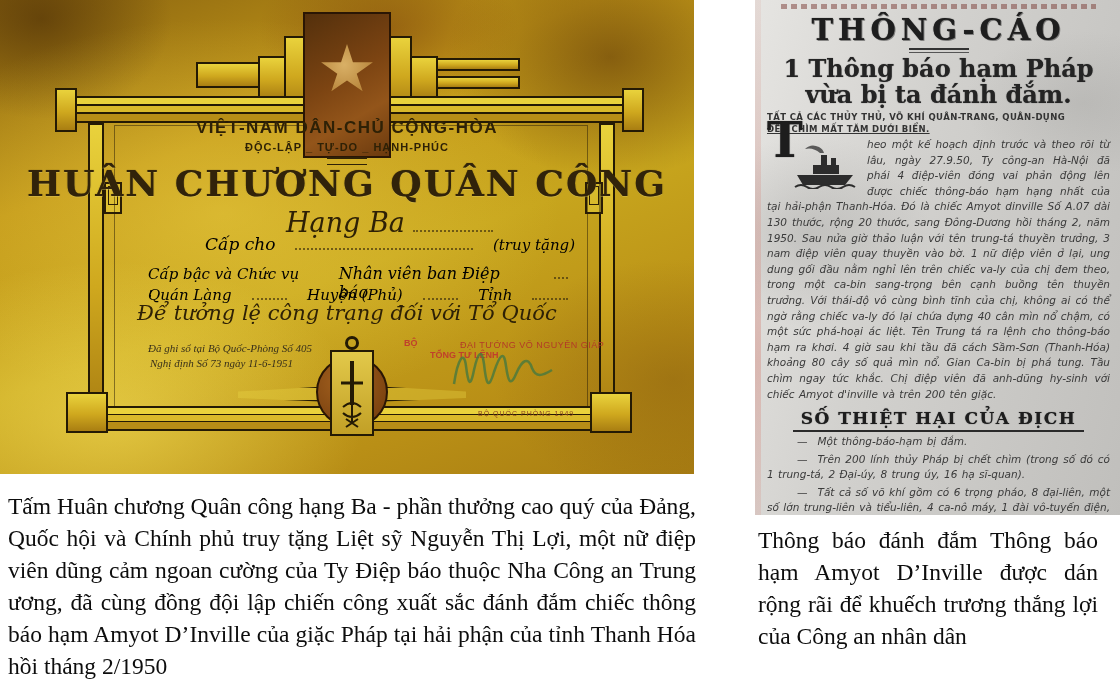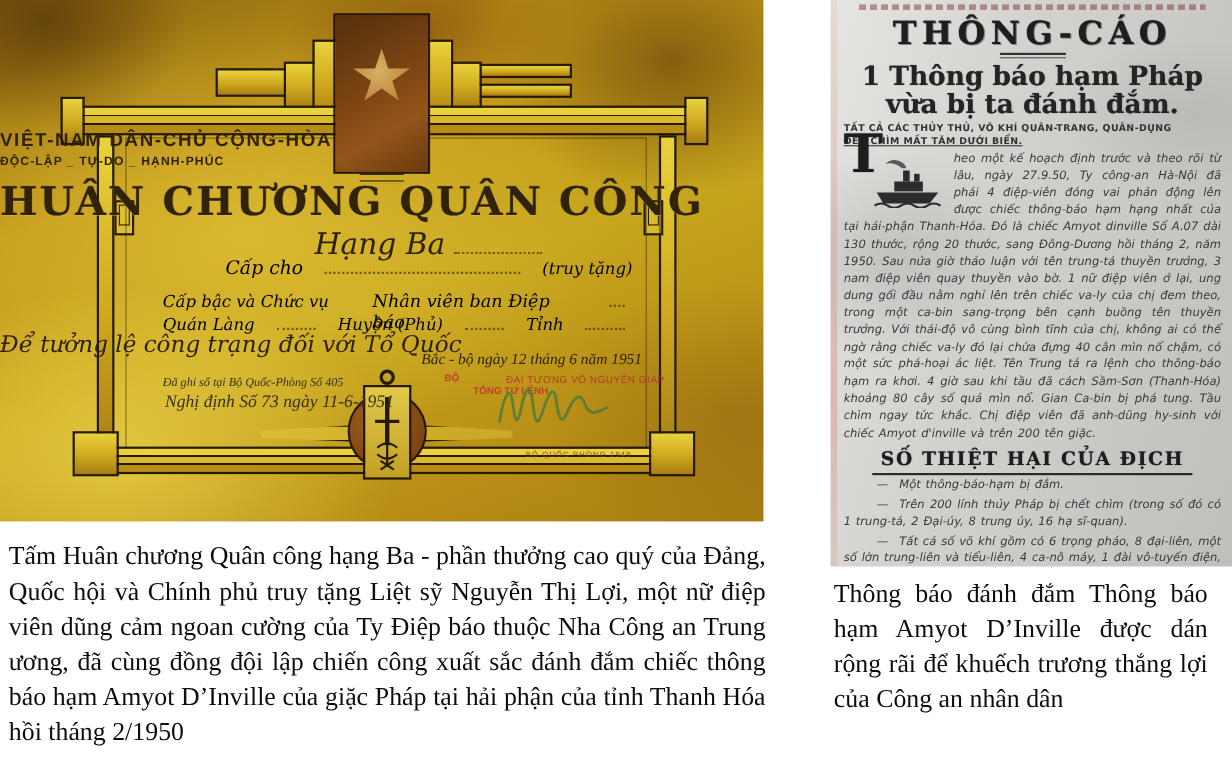--- a/index.html
+++ b/index.html
@@ -28,21 +28,21 @@
   .star{width:54px;height:52px;background:radial-gradient(circle at 45% 40%, #d9b066, #b8863c 70%,#96682a);
         clip-path:polygon(50% 0%,61% 35%,98% 35%,68% 57%,79% 91%,50% 70%,21% 91%,32% 57%,2% 35%,39% 35%);}
   .emblem-circle{border-radius:50%;background:radial-gradient(circle at 40% 35%, #a5621f,#7c4310 75%);border:2px solid #2a1604;box-sizing:border-box;}
   .plaque{background:linear-gradient(180deg,#e2c94a,#c2a026);border:2px solid #241a04;box-sizing:border-box;display:flex;align-items:center;justify-content:center;}
   .ringlet{border:3px solid #241a04;border-radius:50%;background:transparent;box-sizing:border-box;}
   .wing{height:12px;border-top:2px solid #241a04;border-bottom:2px solid #241a04;background:rgba(235,214,70,.35);}
   .wing.lft{clip-path:polygon(0 35%,100% 0,100% 100%,0 75%);}
   .wing.rgt{clip-path:polygon(0 0,100% 35%,100% 75%,0 100%);}
 
   .cert-text{position:absolute;color:#2e2106;white-space:nowrap;}
-  .ct-center{left:0;width:694px;}
+  .ct-center{left:0;width:694px;text-align:center;}
   .nat-title{top:118px;font-family:"Liberation Sans",sans-serif;font-weight:bold;font-size:17px;letter-spacing:1.5px;}
   .motto{top:141px;font-family:"Liberation Sans",sans-serif;font-weight:bold;font-size:11px;letter-spacing:1px;}
   .divider{top:157px;left:327px;width:40px;height:5px;border-top:2px solid #2e2106;border-bottom:1px solid #2e2106;}
   .big-title{top:162px;font-family:"DejaVu Serif",serif;font-weight:bold;font-size:36px;letter-spacing:2px;
              color:#31230a;text-shadow:0 1px 0 rgba(250,230,120,.35), 0 0 1px #4a3708;}
   .grade{top:207px;left:286px;font-style:italic;font-size:27px;font-family:"DejaVu Serif",serif;}
   .dotted{border-bottom:2px dotted rgba(58,45,12,.65);}
   .fill{flex:1 1 auto;min-width:14px;}
   .row{position:absolute;display:flex;align-items:baseline;font-style:italic;font-family:"DejaVu Serif",serif;gap:20px;}
   .r-capcho{top:234px;left:205px;width:370px;}
@@ -50,21 +50,21 @@
   .awardee{font-size:22px;margin:0 6px;}
   .truytang{font-size:15px;}
   .r-capbac{top:264px;left:148px;width:420px;font-size:15px;}
   .val-rank{font-size:16px;margin-left:10px;}
   .r-quan{top:286px;left:148px;width:420px;font-size:15px;}
   .citation{top:301px;font-style:italic;font-size:21px;font-family:"DejaVu Serif",serif;}
   .place-date{top:320px;left:383px;font-style:italic;font-size:14px;}
   .signer{top:340px;left:460px;font-family:"Liberation Sans",sans-serif;font-weight:normal;font-size:9px;
           color:#b33a28;letter-spacing:.5px;}
   .registry1{top:342px;left:148px;font-style:italic;font-size:11px;color:#38301a;}
-  .registry2{top:357px;left:150px;font-style:italic;font-size:16px;color:#38301a;}
+  .registry2{top:357px;left:150px;font-style:italic;font-size:11px;color:#38301a;}
   .stamp1{top:338px;left:404px;font-family:"Liberation Sans",sans-serif;font-weight:bold;font-size:9px;color:#c0402c;}
   .stamp2{top:350px;left:386px;font-family:"Liberation Sans",sans-serif;font-weight:bold;font-size:9px;color:#c0402c;margin-left:44px;}
   .tiny-print{top:410px;left:478px;font-family:"Liberation Sans",sans-serif;font-size:7px;color:#8a4520;letter-spacing:1px;}
   .sig-svg{position:absolute;left:448px;top:340px;}
 
   
   .right-photo{position:absolute;left:755px;top:0;width:365px;height:515px;margin:0;overflow:hidden;
     color:#262626;box-sizing:border-box;padding:4px 10px 6px 12px;
     background:
       radial-gradient(ellipse 200px 160px at 15% 45%, rgba(120,120,118,.25), transparent 60%),
@@ -166,21 +166,20 @@
     <div class="row r-quan">
       <span>Quán Làng</span>
       <span class="dotted fill"></span>
       <span>Huyện (Phủ)</span>
       <span class="dotted fill"></span>
       <span>Tỉnh</span>
       <span class="dotted fill"></span>
     </div>
 
     <div class="cert-text ct-center citation">Để tưởng lệ công trạng đối với Tổ Quốc</div>
-    <div class="cert-text place-date">Bắc - bộ ngày 12 tháng 6 năm 1951</div>
     <div class="cert-text signer">ĐẠI TƯỚNG VÕ NGUYÊN GIÁP</div>
     <div class="cert-text registry1">Đã ghi sổ tại Bộ Quốc-Phòng Số 405</div>
     <div class="cert-text registry2">Nghị định Số 73 ngày 11-6-1951</div>
     <div class="cert-text stamp1">BỘ</div>
     <div class="cert-text stamp2">TỔNG TƯ LỆNH</div>
     <div class="cert-text tiny-print">BỘ QUỐC PHÒNG 1949</div>
 
     <svg class="sig-svg" width="110" height="58" viewBox="0 0 110 58">
       <path d="M6 44 C10 18 16 10 18 26 C20 42 22 50 26 30 C30 12 34 8 36 24 C38 42 40 52 46 32 C52 14 56 10 58 26 C60 40 62 48 68 34 C74 20 80 16 84 28 C88 38 94 36 104 30" fill="none" stroke="#4d7a3c" stroke-width="2.5" opacity="0.85"></path>
     </svg>

